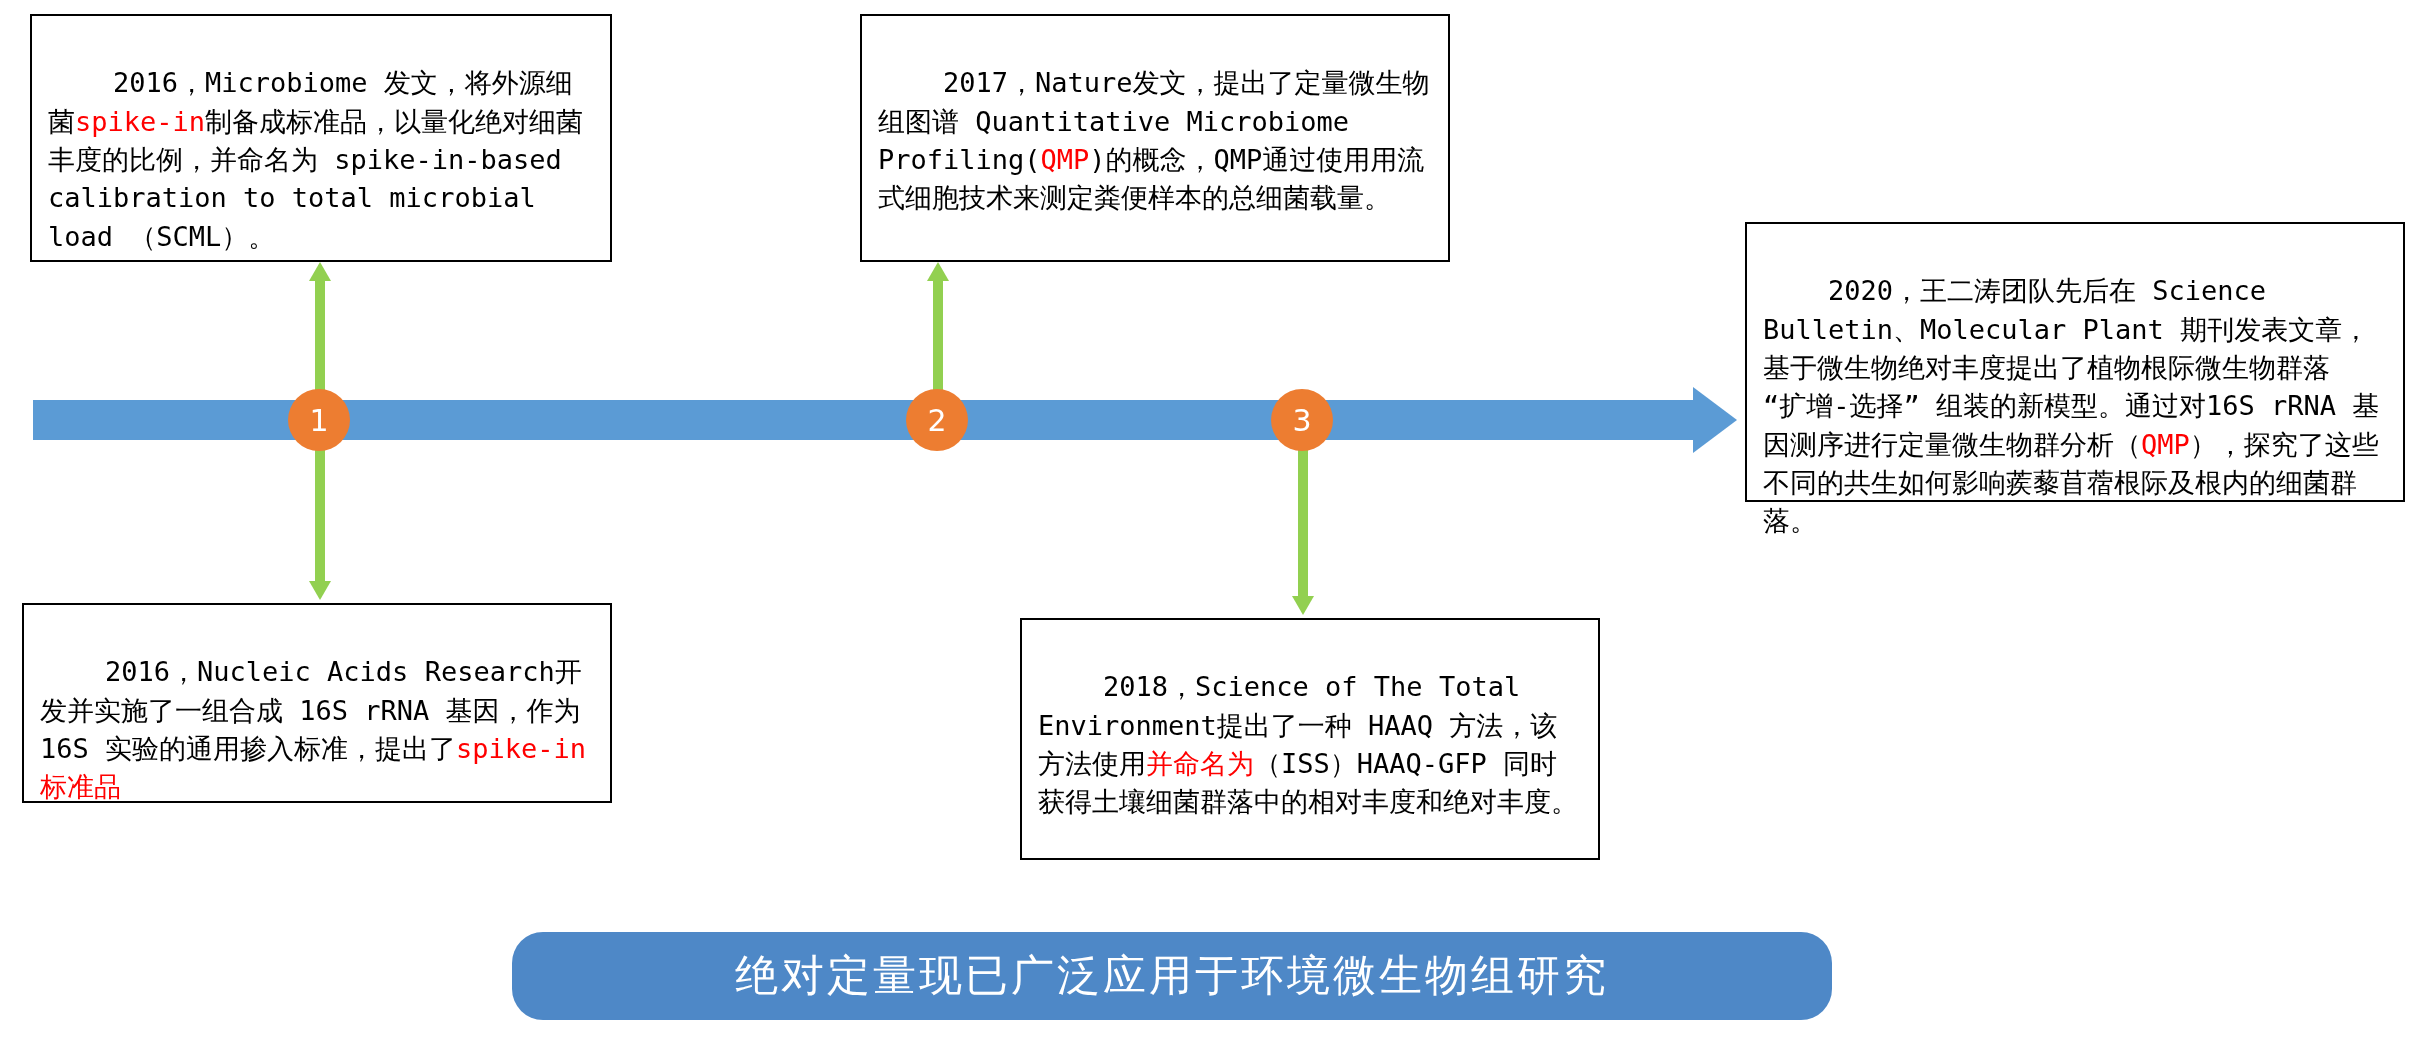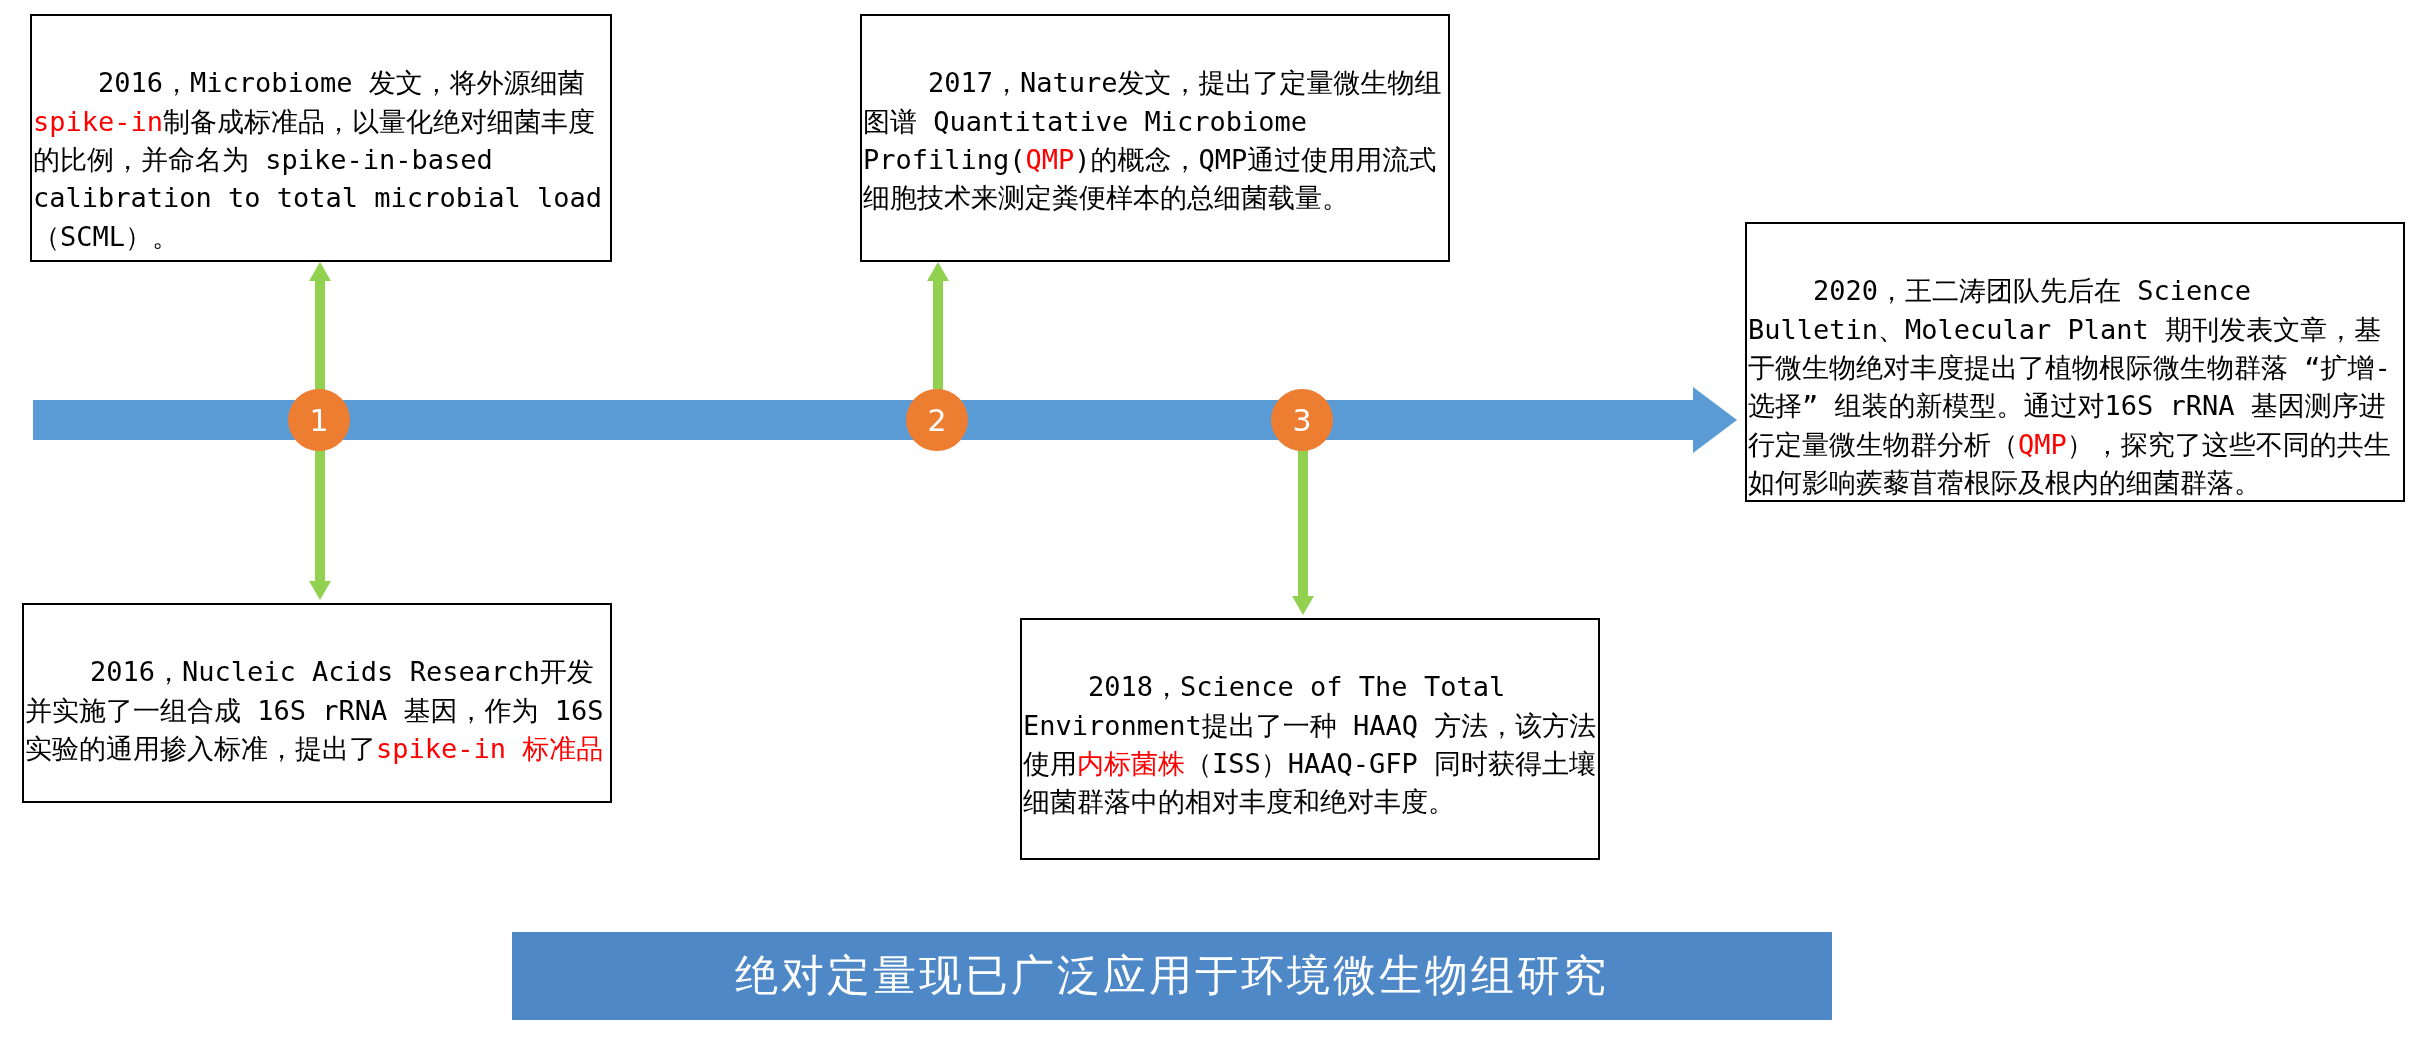--- a/index.html
+++ b/index.html
@@ -15,21 +15,21 @@
     width: 2433px;
     height: 1051px;
     background: #ffffff;
     overflow: hidden;
   }
   .box {
     position: absolute;
     box-sizing: border-box;
     border: 2px solid #000000;
     background: #ffffff;
-    padding: 10px 1px;
+    padding: 10px 16px;
     font-family: "DejaVu Sans Mono", monospace;
     font-size: 27px;
     line-height: 1.42;
     color: #000000;
     white-space: pre-wrap;
     word-break: break-word;
   }
   .red {
     color: #ff0000;
   }
@@ -115,21 +115,21 @@
 
   <div class="box" style="left:1745px; top:222px; width:660px; height:280px;">
     <span><span>2020，王二涛团队先后在 Science Bulletin、Molecular Plant 期刊发表文章，基于微生物绝对丰度提出了植物根际微生物群落 “扩增-选择” 组装的新模型。通过对16S rRNA 基因测序进行定量微生物群分析（</span><span class="red">QMP</span><span>），探究了这些不同的共生如何影响蒺藜苜蓿根际及根内的细菌群落。</span></span>
   </div>
 
   <div class="box" style="left:22px; top:603px; width:590px; height:200px;">
     <span><span>2016，Nucleic Acids Research开发并实施了一组合成 16S rRNA 基因，作为 16S 实验的通用掺入标准，提出了</span><span class="red">spike-in 标准品</span></span>
   </div>
 
   <div class="box" style="left:1020px; top:618px; width:580px; height:242px;">
-    <span><span>2018，Science of The Total Environment提出了一种 HAAQ 方法，该方法使用</span><span class="red">内标菌株</span><span>（ISS）HAAQ-GFP 同时获得土壤细菌群落中的相对丰度和绝对丰度。</span></span>
+    <span><span>2018，Science of The Total Environment提出了一种 HAAQ 方法，该方法使用</span><span class="red">并命名为</span><span>（ISS）HAAQ-GFP 同时获得土壤细菌群落中的相对丰度和绝对丰度。</span></span>
   </div>
 
   <div class="timeline-bar" style="left:33px; top:400px; width:1660px; height:40px;"></div>
   <div class="timeline-arrow" style="left:1693px; top:387px;"></div>
 
   <div class="arrow-up" style="left:309px; top:262px; height:138px;">
     <div class="arrow-shaft" style="top:19px; height:119px;"></div>
     <div class="arrow-head-up"></div>
   </div>
 
@@ -151,17 +151,17 @@
   <div class="node" style="left:288px; top:389px;">
     <span>1</span>
   </div>
   <div class="node" style="left:906px; top:389px;">
     <span>2</span>
   </div>
   <div class="node" style="left:1271px; top:389px;">
     <span>3</span>
   </div>
 
-  <div class="banner" style="left:512px; top:932px; width:1320px; height:88px;">
+  <div class="banner" style="left:512px; top:932px; width:1320px; height:88px;border-radius:31px;">
     <span>绝对定量现已广泛应用于环境微生物组研究</span>
   </div>
 
 </div>
 
 </body></html>

